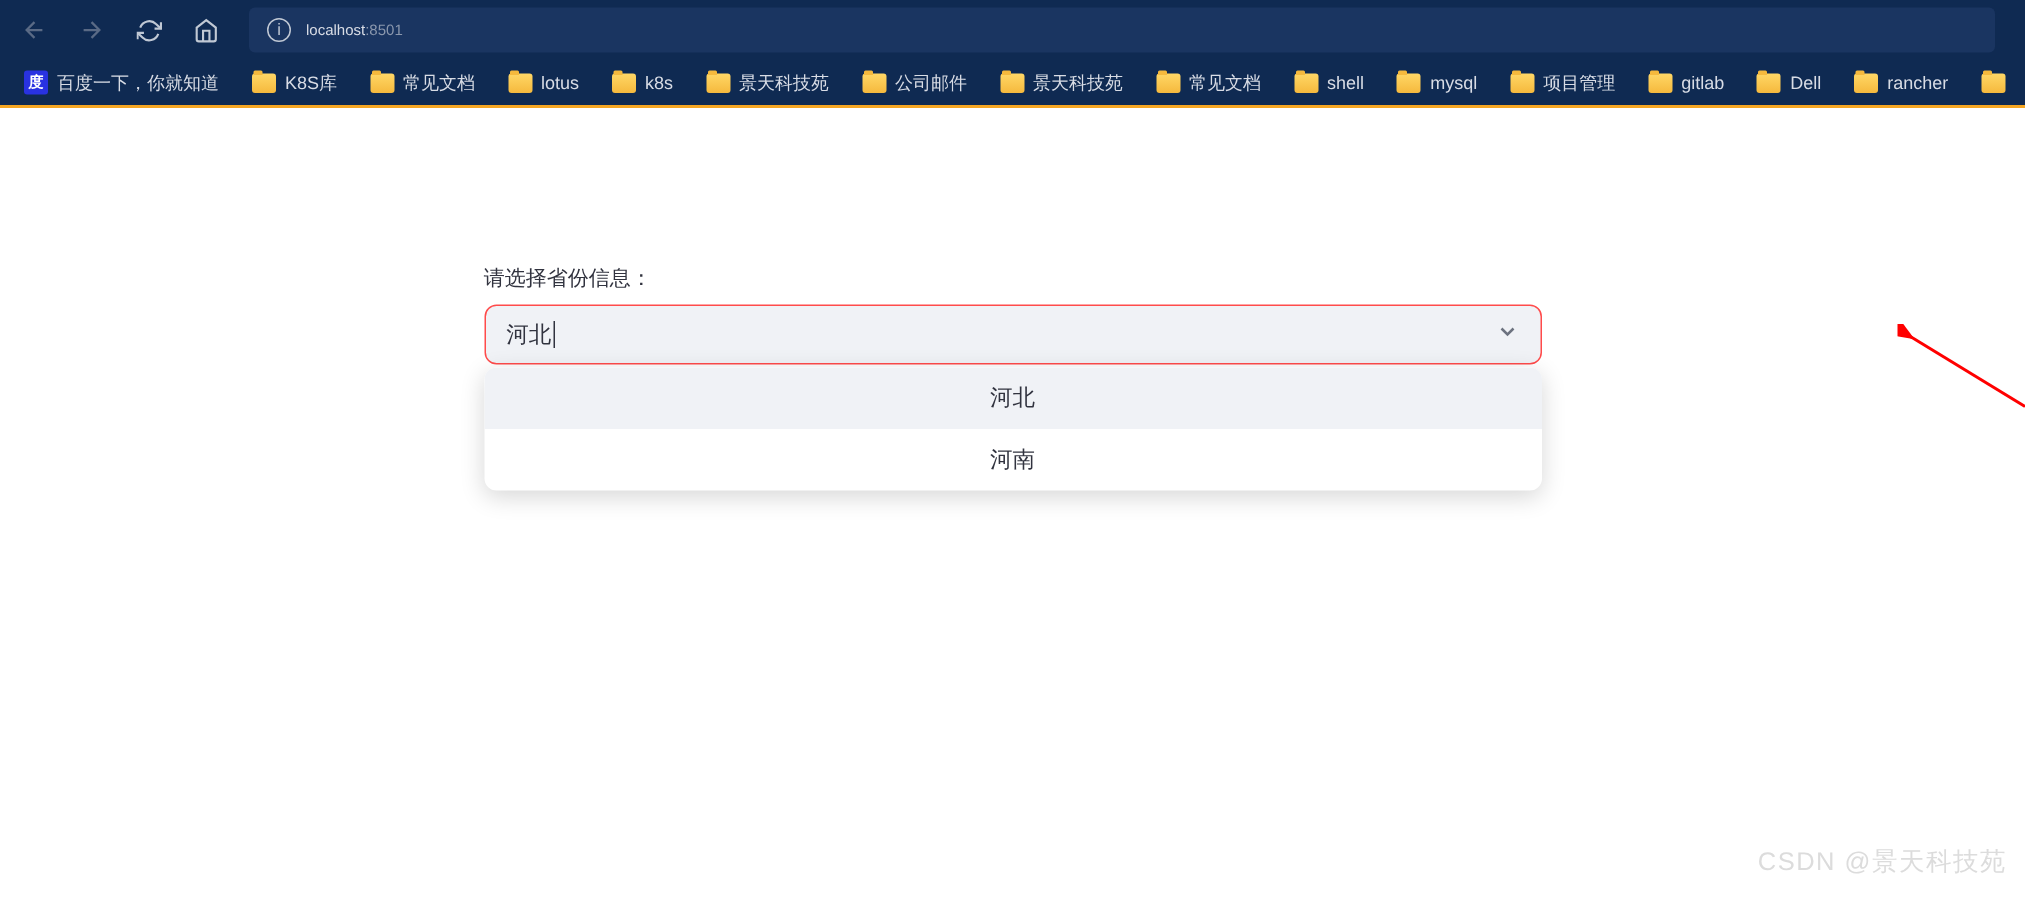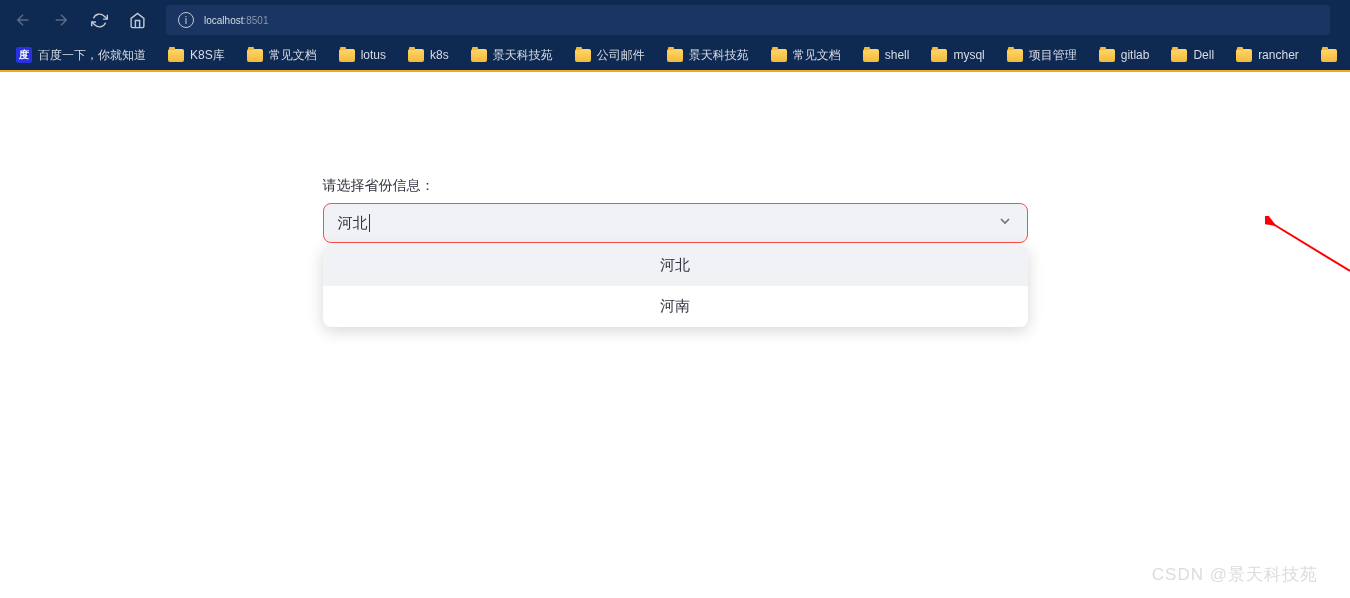--- a/index.html
+++ b/index.html
@@ -191,21 +191,21 @@
     }
     
     .arrow-annotation {
       position: absolute;
       pointer-events: none;
     }
     
     .watermark {
       position: absolute;
       bottom: 12px;
-      right: 32px;
+      right: 12px;
       color: #dcdcdc;
       font-size: 17px;
       font-weight: 400;
       letter-spacing: 1px;
     }
   </style>
 </head>
 <body>
 
 <div class="browser-bar">

